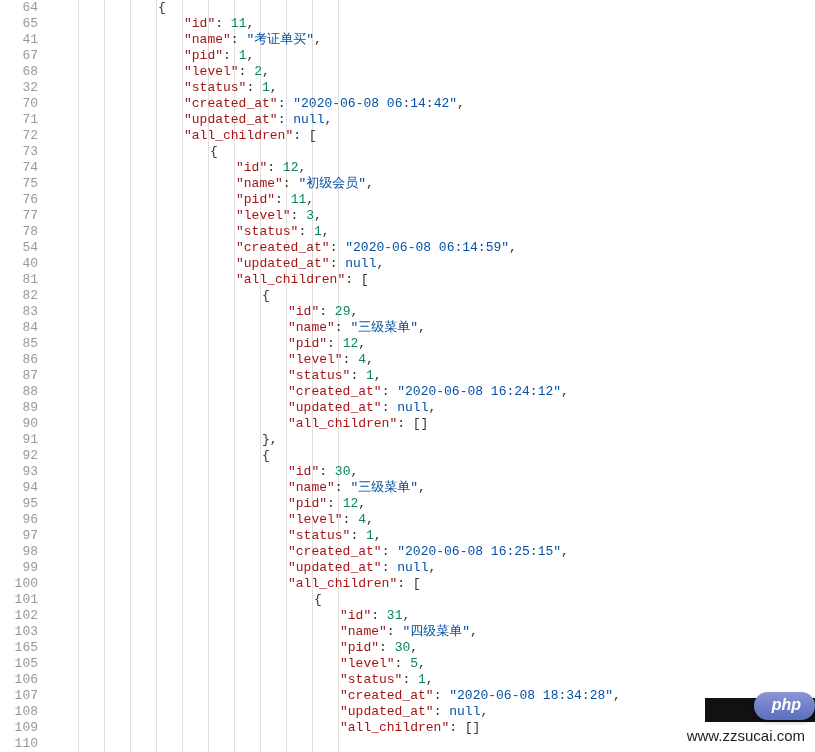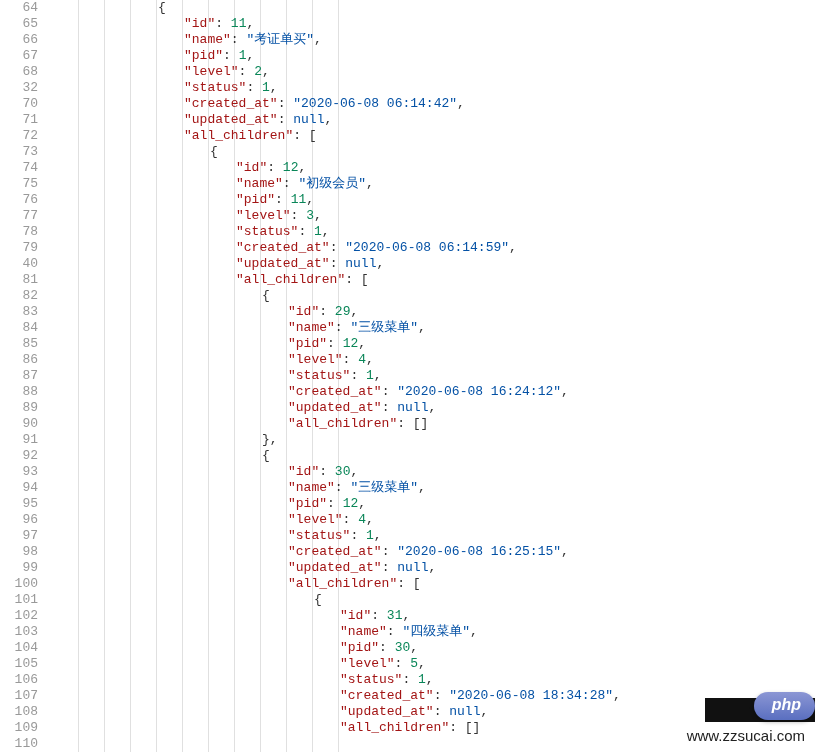--- a/index.html
+++ b/index.html
@@ -21,34 +21,34 @@
 .php-back { position: absolute; bottom: 30px; right: 0; width: 110px; height: 24px; background: #111; z-index: 4; }
 .watermark-url { position: absolute; bottom: 8px; right: 10px; color: #222; font-family: Arial, sans-serif; font-size: 15px; font-weight: normal; z-index: 5; }
 </style>
 </head>
 <body>
 
 <div class="editor">
   <div class="gutter" id="gutter">
       <div class="ln">64</div>
       <div class="ln">65</div>
-      <div class="ln">66</div>
+      <div class="ln">41</div>
       <div class="ln">67</div>
       <div class="ln">68</div>
       <div class="ln">32</div>
       <div class="ln">70</div>
       <div class="ln">71</div>
       <div class="ln">72</div>
       <div class="ln">73</div>
       <div class="ln">74</div>
       <div class="ln">75</div>
       <div class="ln">76</div>
       <div class="ln">77</div>
       <div class="ln">78</div>
-      <div class="ln">79</div>
+      <div class="ln">54</div>
       <div class="ln">40</div>
       <div class="ln">81</div>
       <div class="ln">82</div>
       <div class="ln">83</div>
       <div class="ln">84</div>
       <div class="ln">85</div>
       <div class="ln">86</div>
       <div class="ln">87</div>
       <div class="ln">88</div>
       <div class="ln">89</div>
@@ -59,21 +59,21 @@
       <div class="ln">94</div>
       <div class="ln">95</div>
       <div class="ln">96</div>
       <div class="ln">97</div>
       <div class="ln">98</div>
       <div class="ln">99</div>
       <div class="ln">100</div>
       <div class="ln">101</div>
       <div class="ln">102</div>
       <div class="ln">103</div>
-      <div class="ln">104</div>
+      <div class="ln">165</div>
       <div class="ln">105</div>
       <div class="ln">106</div>
       <div class="ln">107</div>
       <div class="ln">108</div>
       <div class="ln">109</div>
       <div class="ln">110</div>
     </div>
   <div class="code" id="code">
     <div class="guides" id="guides">
         <div class="vl" style="left: 30px;"></div>

